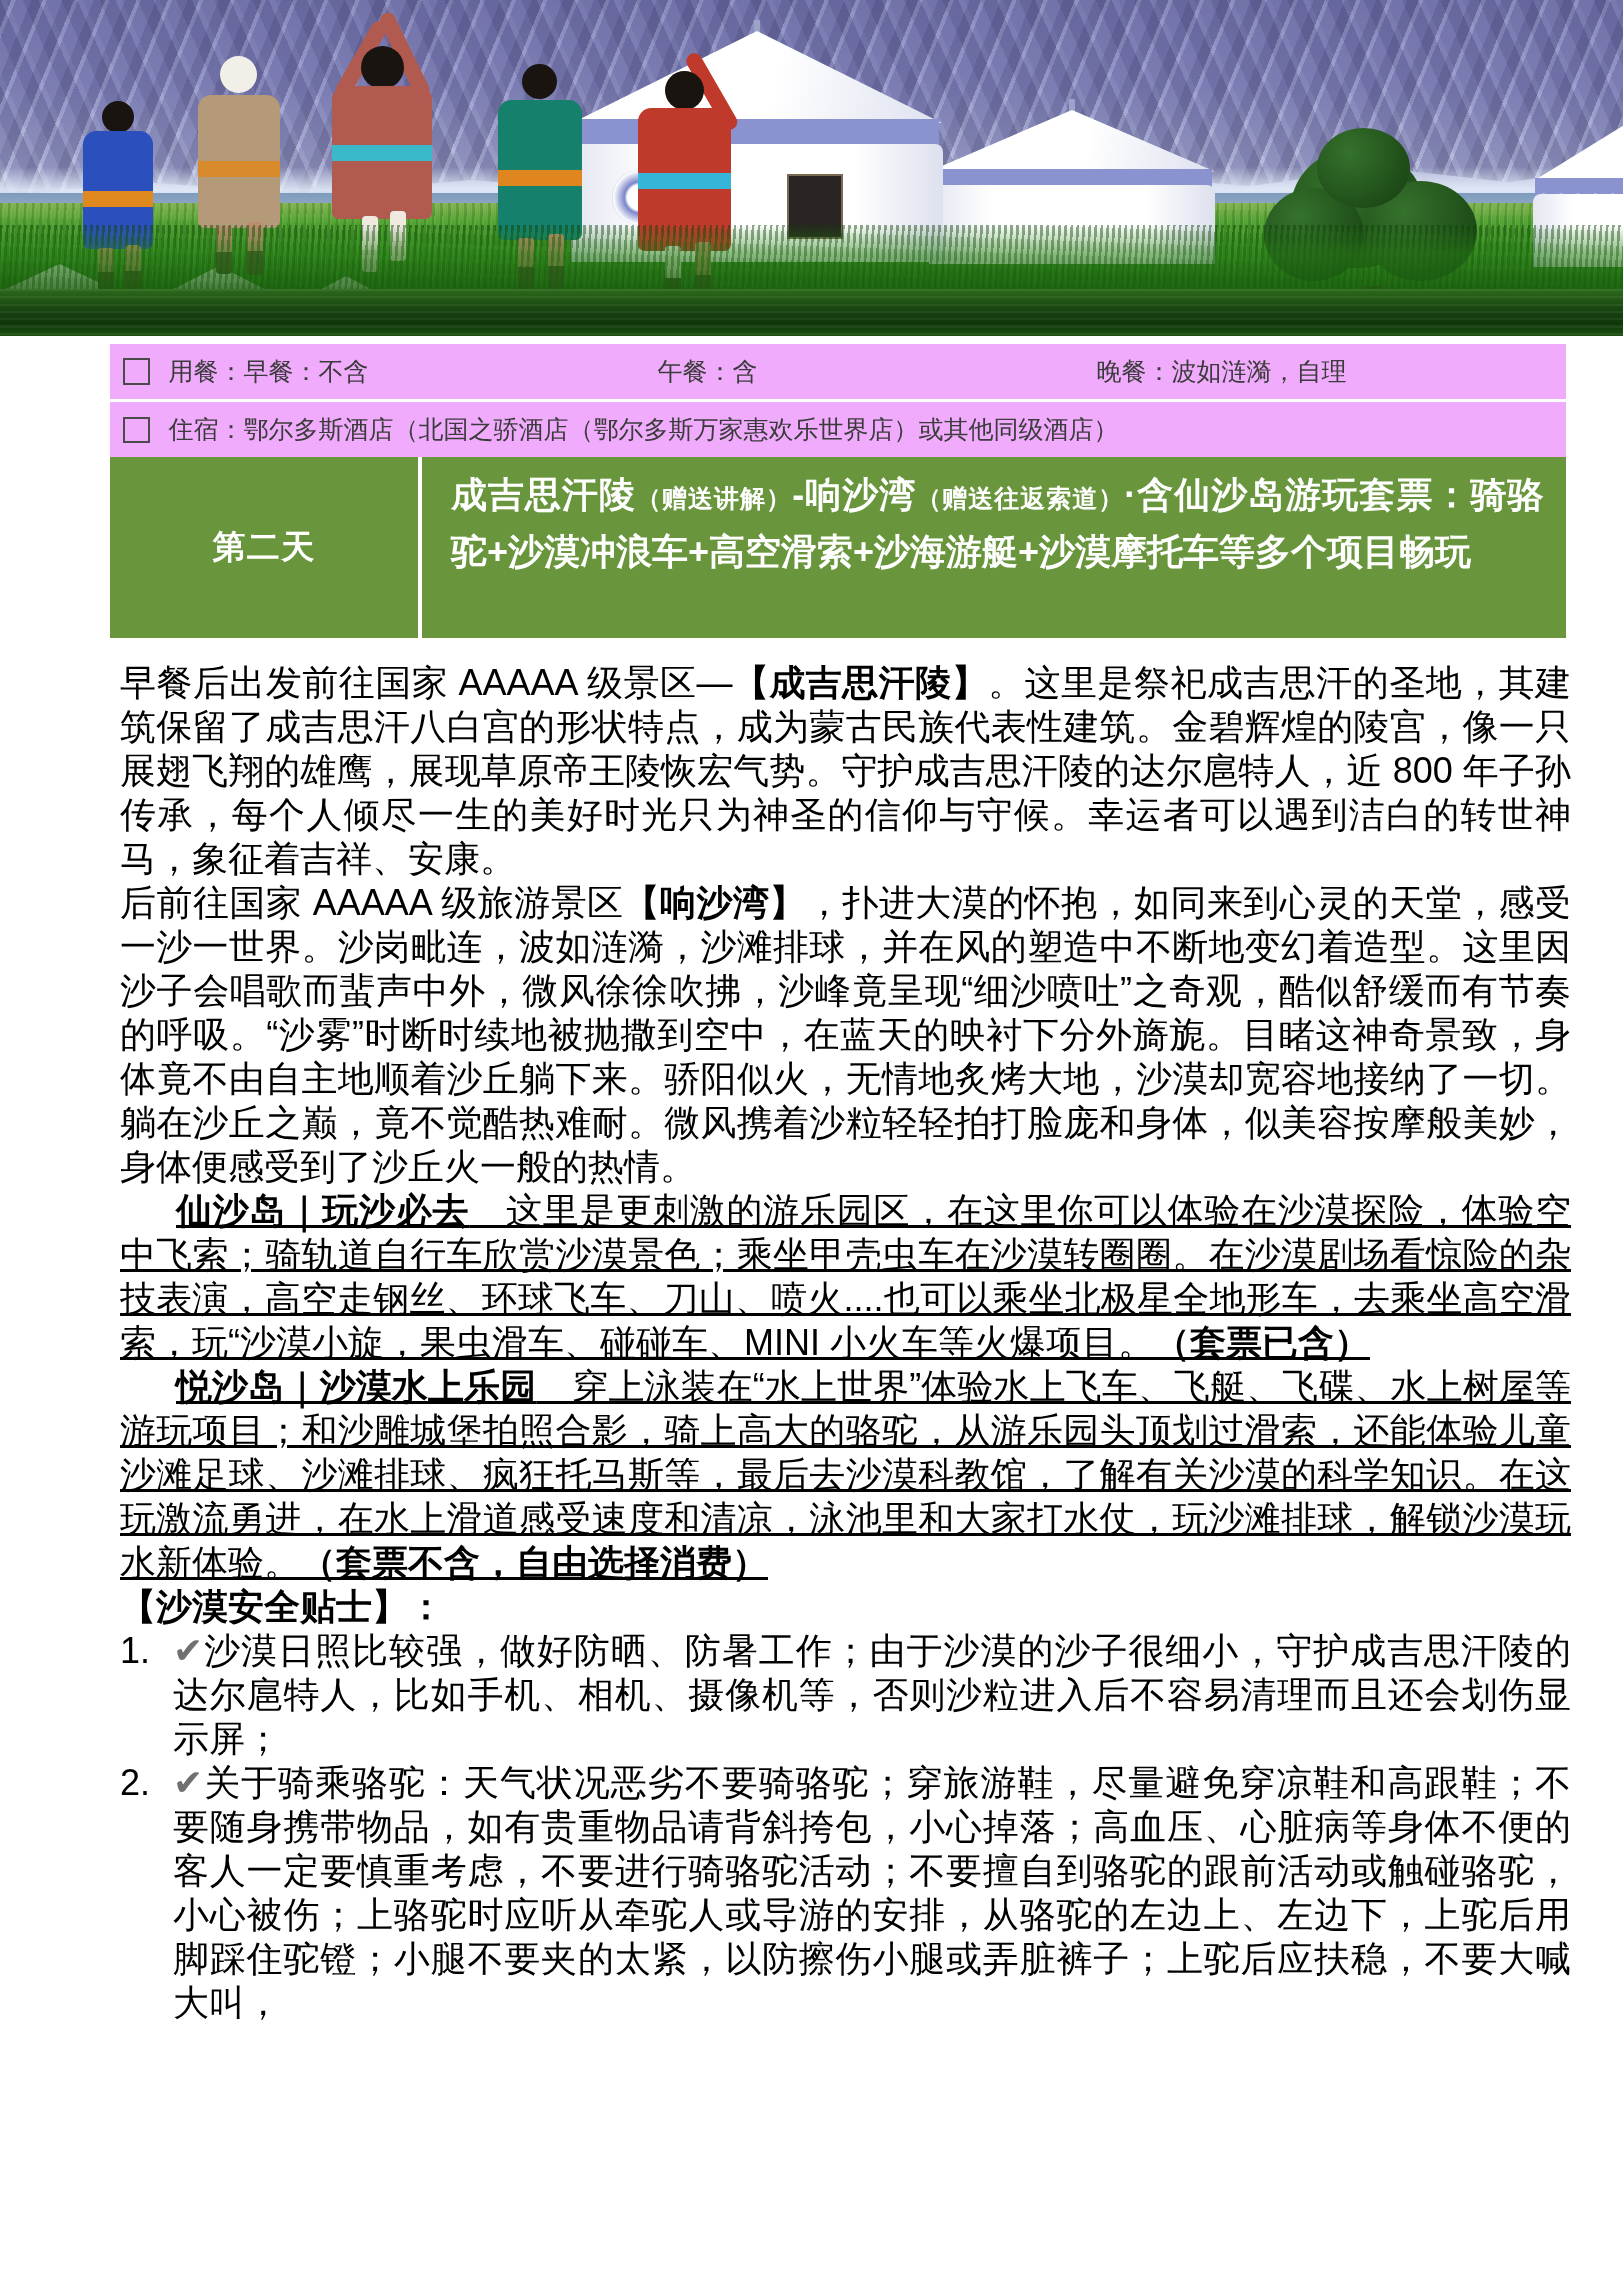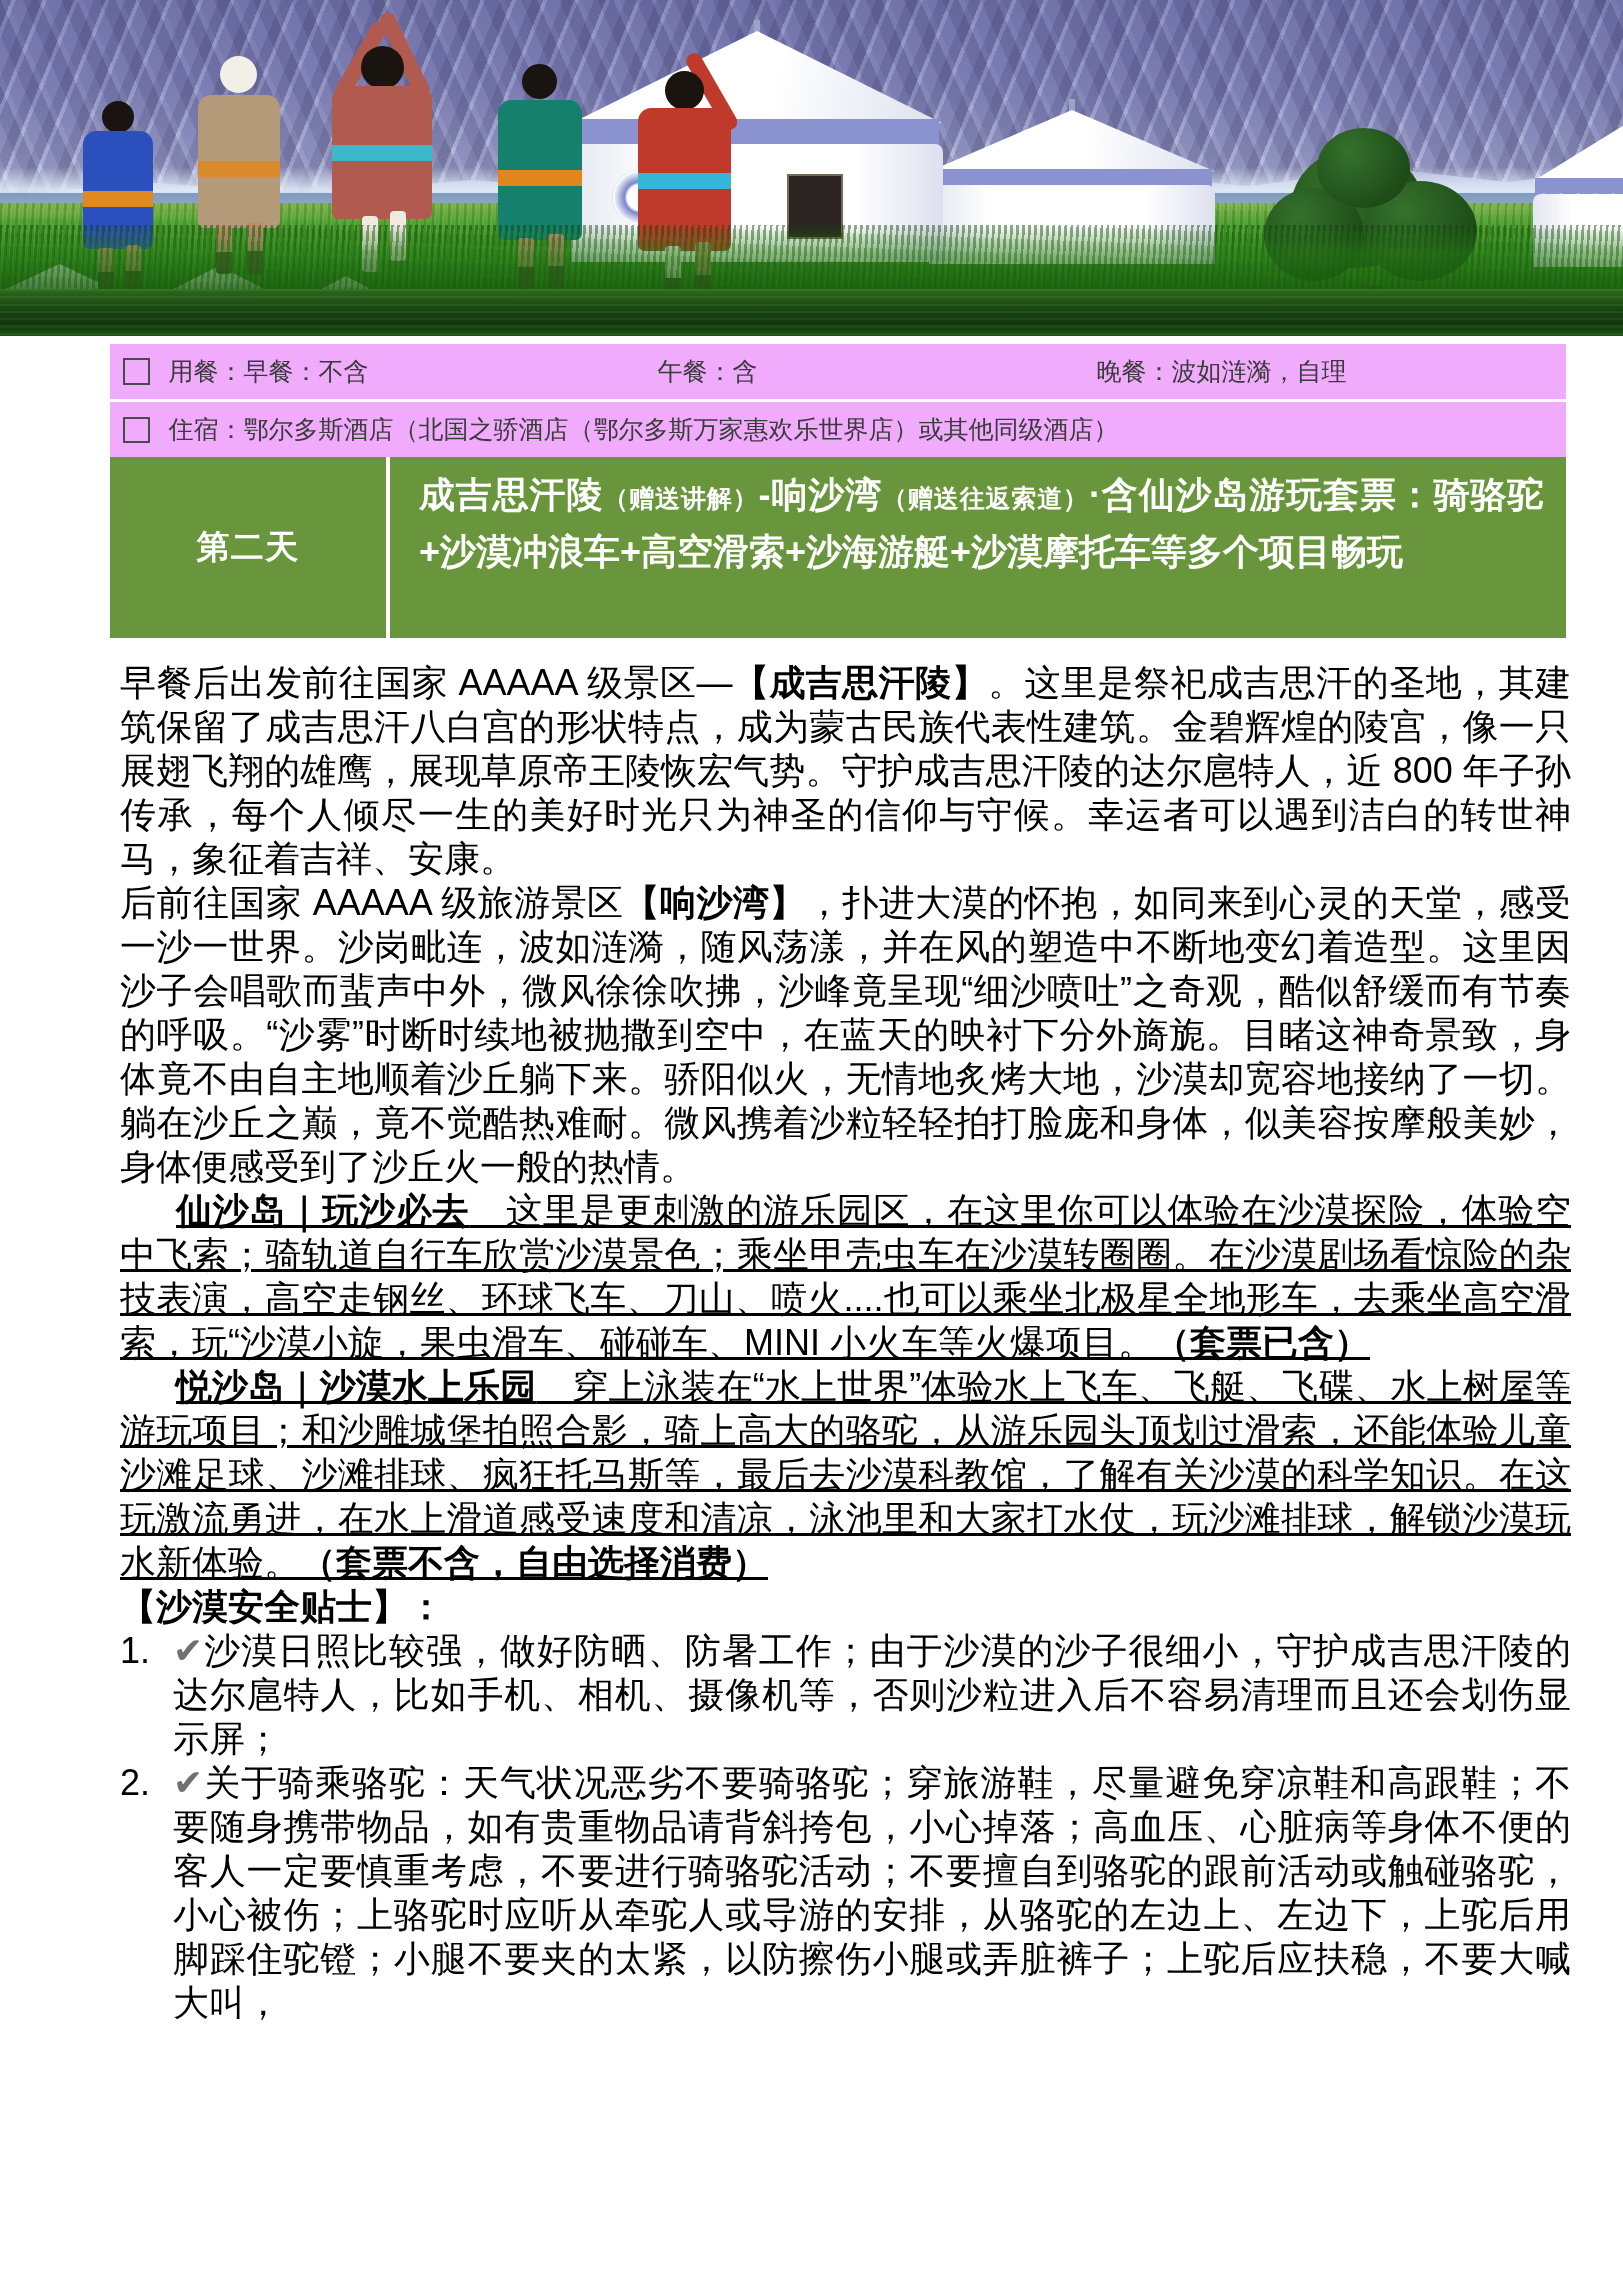--- a/index.html
+++ b/index.html
@@ -70,21 +70,21 @@
   .info-row{width:1456px;margin-left:110px;height:55px;background:#f0abfc;
     display:flex;align-items:center;padding-left:13.3px;box-sizing:border-box;
     font-size:25px;color:#3b3b3b;}
   .info-row + .info-row{margin-top:3.3px;}
   .cb{width:22.6px;height:22.6px;border:2px solid #4a4a4a;margin-right:18.6px;flex:none;background:transparent;}
   .seg1{width:489px;}
   .seg2{width:439px;}
   .seg3{flex:1;}
   
   .day-table{width:1456px;margin-left:110px;height:181px;display:flex;background:#69963C;}
-  .day-cell{width:276px;flex:none;display:flex;align-items:center;justify-content:center;
+  .day-cell{width:308px;flex:none;display:flex;align-items:center;justify-content:center;
     color:#fff;font-size:33px;font-weight:700;letter-spacing:1.3px;}
   .tdivider{width:4px;flex:none;background:#ffffff;}
   .title-cell{flex:1;box-sizing:border-box;padding:10.6px 22.6px 0 29px;color:#fff;
     font-weight:700;font-size:36px;line-height:54px;text-align:justify;}
   .title-cell .small{font-size:25px;}
   
   .content{margin:22.6px 52px 0 120px;font-size:36px;line-height:44px;text-align:justify;}
   .para{margin:0;}
   .indent{text-indent:56px;text-decoration:underline;}
   .para strong,.bold{font-weight:700;}
@@ -207,21 +207,21 @@
   <div class="day-cell">第二天</div>
   <div class="tdivider"></div>
   <div class="title-cell">
     <span>成吉思汗陵</span><span class="small">（赠送讲解）</span><span>-响沙湾</span><span class="small">（赠送往返索道）</span><span>·含仙沙岛游玩套票：骑骆驼+沙漠冲浪车+高空滑索+沙海游艇+沙漠摩托车等多个项目畅玩</span>
   </div>
 </section>
 
 <section class="content">
   <p class="para"><span>早餐后出发前往国家 AAAAA 级景区—</span><strong>【成吉思汗陵】</strong><span>。这里是祭祀成吉思汗的圣地，其建筑保留了成吉思汗八白宫的形状特点，成为蒙古民族代表性建筑。金碧辉煌的陵宫，像一只展翅飞翔的雄鹰，展现草原帝王陵恢宏气势。守护成吉思汗陵的达尔扈特人，近 800 年子孙传承，每个人倾尽一生的美好时光只为神圣的信仰与守候。幸运者可以遇到洁白的转世神马，象征着吉祥、安康。</span></p>
 
-  <p class="para"><span>后前往国家 AAAAA 级旅游景区</span><strong>【响沙湾】</strong><span>，扑进大漠的怀抱，如同来到心灵的天堂，感受一沙一世界。沙岗毗连，波如涟漪，随风荡漾，并在风的塑造中不断地变幻着造型。这里因沙子会唱歌而蜚声中外，微风徐徐吹拂，沙峰竟呈现“细沙喷吐”之奇观，酷似舒缓而有节奏的呼吸。“沙雾”时断时续地被抛撒到空中，在蓝天的映衬下分外旖旎。目睹这神奇景致，身体竟不由自主地顺着沙丘躺下来。骄阳似火，无情地炙烤大地，沙漠却宽容地接纳了一切。躺在沙丘之巅，竟不觉酷热难耐。微风携着沙粒轻轻拍打脸庞和身体，似美容按摩般美妙，身体便感受到了沙丘火一般的热情。</span></p>
+  <p class="para"><span>后前往国家 AAAAA 级旅游景区</span><strong>【响沙湾】</strong><span>，扑进大漠的怀抱，如同来到心灵的天堂，感受一沙一世界。沙岗毗连，波如涟漪，沙滩排球，并在风的塑造中不断地变幻着造型。这里因沙子会唱歌而蜚声中外，微风徐徐吹拂，沙峰竟呈现“细沙喷吐”之奇观，酷似舒缓而有节奏的呼吸。“沙雾”时断时续地被抛撒到空中，在蓝天的映衬下分外旖旎。目睹这神奇景致，身体竟不由自主地顺着沙丘躺下来。骄阳似火，无情地炙烤大地，沙漠却宽容地接纳了一切。躺在沙丘之巅，竟不觉酷热难耐。微风携着沙粒轻轻拍打脸庞和身体，似美容按摩般美妙，身体便感受到了沙丘火一般的热情。</span></p>
 
   <p class="para indent"><strong>仙沙岛｜玩沙必去</strong><span>　这里是更刺激的游乐园区，在这里你可以体验在沙漠探险，体验空中飞索；骑轨道自行车欣赏沙漠景色；乘坐甲壳虫车在沙漠转圈圈。在沙漠剧场看惊险的杂技表演，高空走钢丝、环球飞车、刀山、喷火....也可以乘坐北极星全地形车，去乘坐高空滑索，玩“沙漠小旋，果虫滑车、碰碰车、MINI 小火车等火爆项目。</span><strong>（套票已含）</strong></p>
 
   <p class="para indent"><strong>悦沙岛｜沙漠水上乐园</strong><span>　穿上泳装在“水上世界”体验水上飞车、飞艇、飞碟、水上树屋等游玩项目；和沙雕城堡拍照合影，骑上高大的骆驼，从游乐园头顶划过滑索，还能体验儿童沙滩足球、沙滩排球、疯狂托马斯等，最后去沙漠科教馆，了解有关沙漠的科学知识。在这玩激流勇进，在水上滑道感受速度和清凉，泳池里和大家打水仗，玩沙滩排球，解锁沙漠玩水新体验。</span><strong>（套票不含，自由选择消费）</strong></p>
 
 
   <p class="para bold">【沙漠安全贴士】：</p>
 
   <div class="tip">
     <span class="num">1.</span>

